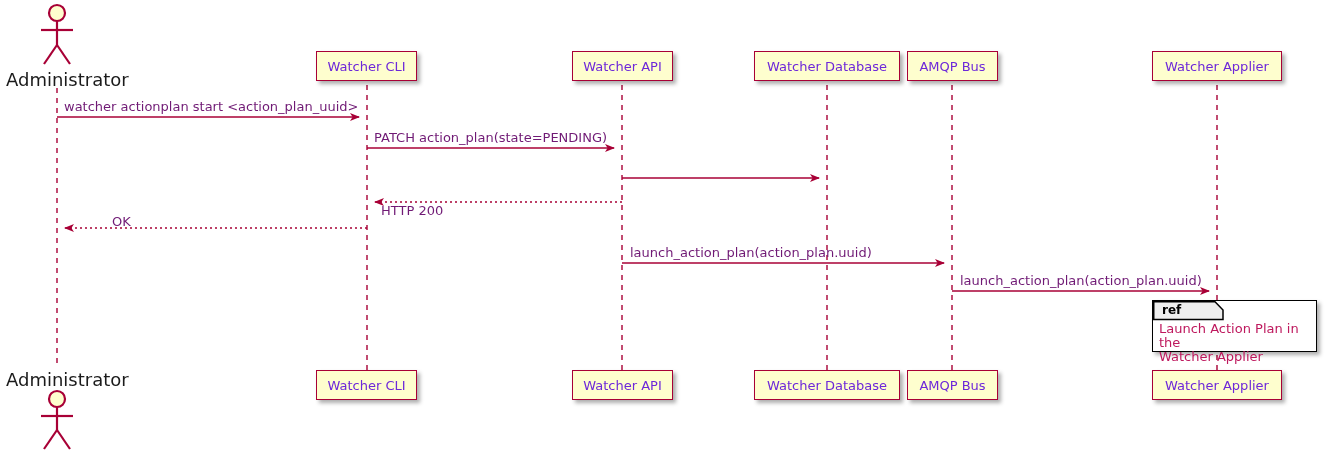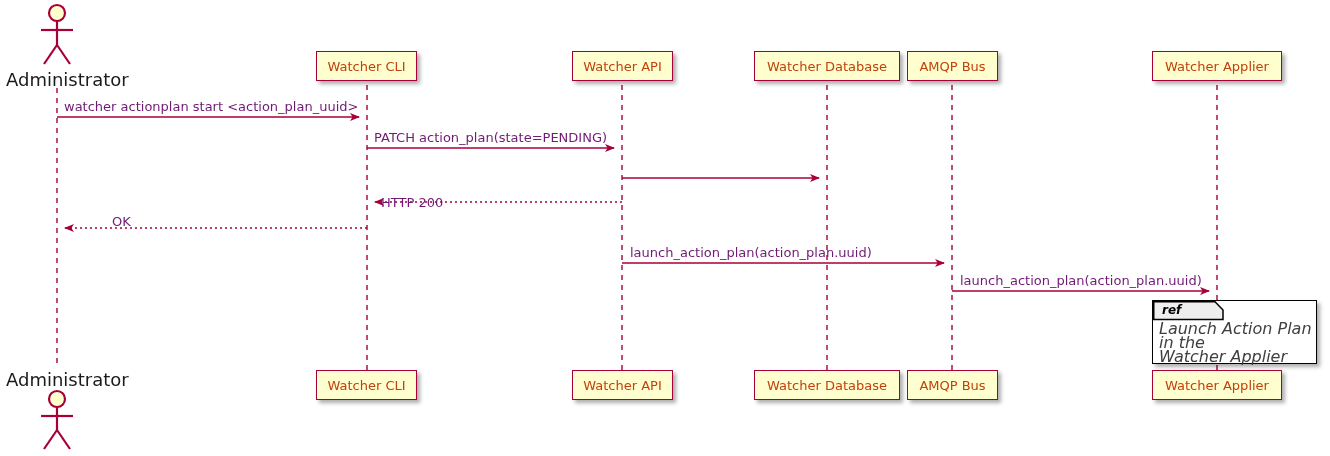--- a/index.html
+++ b/index.html
@@ -29,21 +29,21 @@
     font-size: 13px;
     color: #701a75;
     white-space: nowrap;
     line-height: 14px;
   }
   .pbox {
     position: absolute;
     background: #FEFECE;
     border: 1.5px solid #A80036;
     box-shadow: 3px 3px 4px rgba(0,0,0,0.32);
-    color: #c2410c;
+    color: #6d28d9;
     font-size: 13px;
     display: flex;
     align-items: center;
     justify-content: center;
     box-sizing: border-box;
     white-space: nowrap;
   }
   .actor-label {
     position: absolute;
     font-size: 18px;
@@ -63,22 +63,22 @@
     top: 0;
     font-size: 12px;
     font-weight: bold;
     color: #000000;
     padding: 2px 10px 2px 9px;
     box-sizing: border-box;
   }
   .ref-body {
     position: absolute;
     left: 0;
-    font-size: 16px;
-    color: #404040;
+    font-size: 13px;
+    color: #be185d;
     padding: 0 6px;
     line-height: 14px;
     box-sizing: border-box;
     white-space: pre-line;
   }
 </style>
 </head>
 <body>
 
 <div id="diagram">
@@ -139,26 +139,26 @@
   <div class="pbox" style="left:1152px; top:51px; width:130px; height:30px;">Watcher Applier</div>
 
   <div class="pbox" style="left:316px; top:370px; width:101px; height:30px;">Watcher CLI</div>
   <div class="pbox" style="left:572px; top:370px; width:101px; height:30px;">Watcher API</div>
   <div class="pbox" style="left:754px; top:370px; width:146px; height:30px;">Watcher Database</div>
   <div class="pbox" style="left:907px; top:370px; width:91px; height:30px;">AMQP Bus</div>
   <div class="pbox" style="left:1152px; top:370px; width:130px; height:30px;">Watcher Applier</div>
 
   <div class="msg-label" style="left:64px;  top:100px;">watcher actionplan start &lt;action_plan_uuid&gt;</div>
   <div class="msg-label" style="left:374px; top:131px;">PATCH action_plan(state=PENDING)</div>
-  <div class="msg-label" style="left:381px; top:196px;text-align:center;">HTTP 200</div>
+  <div class="msg-label" style="left:381px; top:204px;text-align:center;">HTTP 200</div>
   <div class="msg-label" style="left:72px;  top:215px;margin-left:40px;">OK</div>
   <div class="msg-label" style="left:630px; top:246px;">launch_action_plan(action_plan.uuid)</div>
   <div class="msg-label" style="left:960px; top:274px;">launch_action_plan(action_plan.uuid)</div>
 
-  <div class="refbox" style="left:1152px; top:300px; width:165px; height:64px;font-style:italic;">
+  <div class="refbox" style="left:1152px; top:300px; width:165px; height:52px;">
     <svg width="165" height="52" style="position:absolute;left:0;top:0;">
       <path d="M0.75,0.75 L62,0.75 L70,9 L70,18.5 L0.75,18.5 Z" fill="#EEEEEE" stroke="#000000" stroke-width="1.5"></path>
     </svg>
     <div class="ref-tab" style="width:70px; height:18px; line-height:15px;">ref</div>
     <div class="ref-body" style="top:21px; width:165px;">Launch Action Plan in the
 Watcher Applier</div>
   </div>
 
 </div>
 

